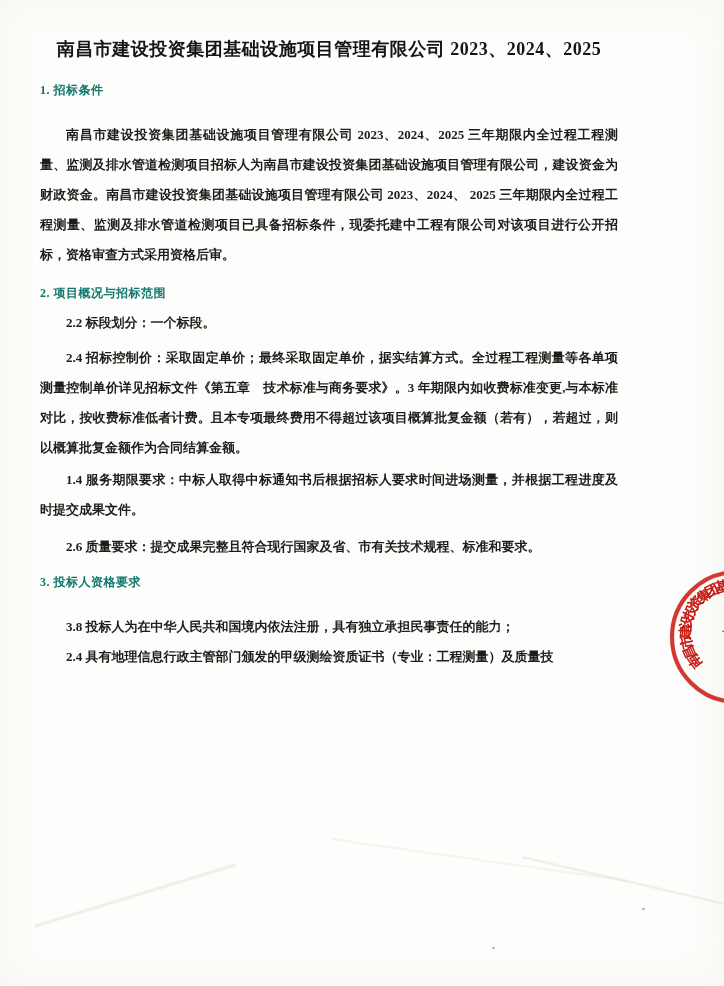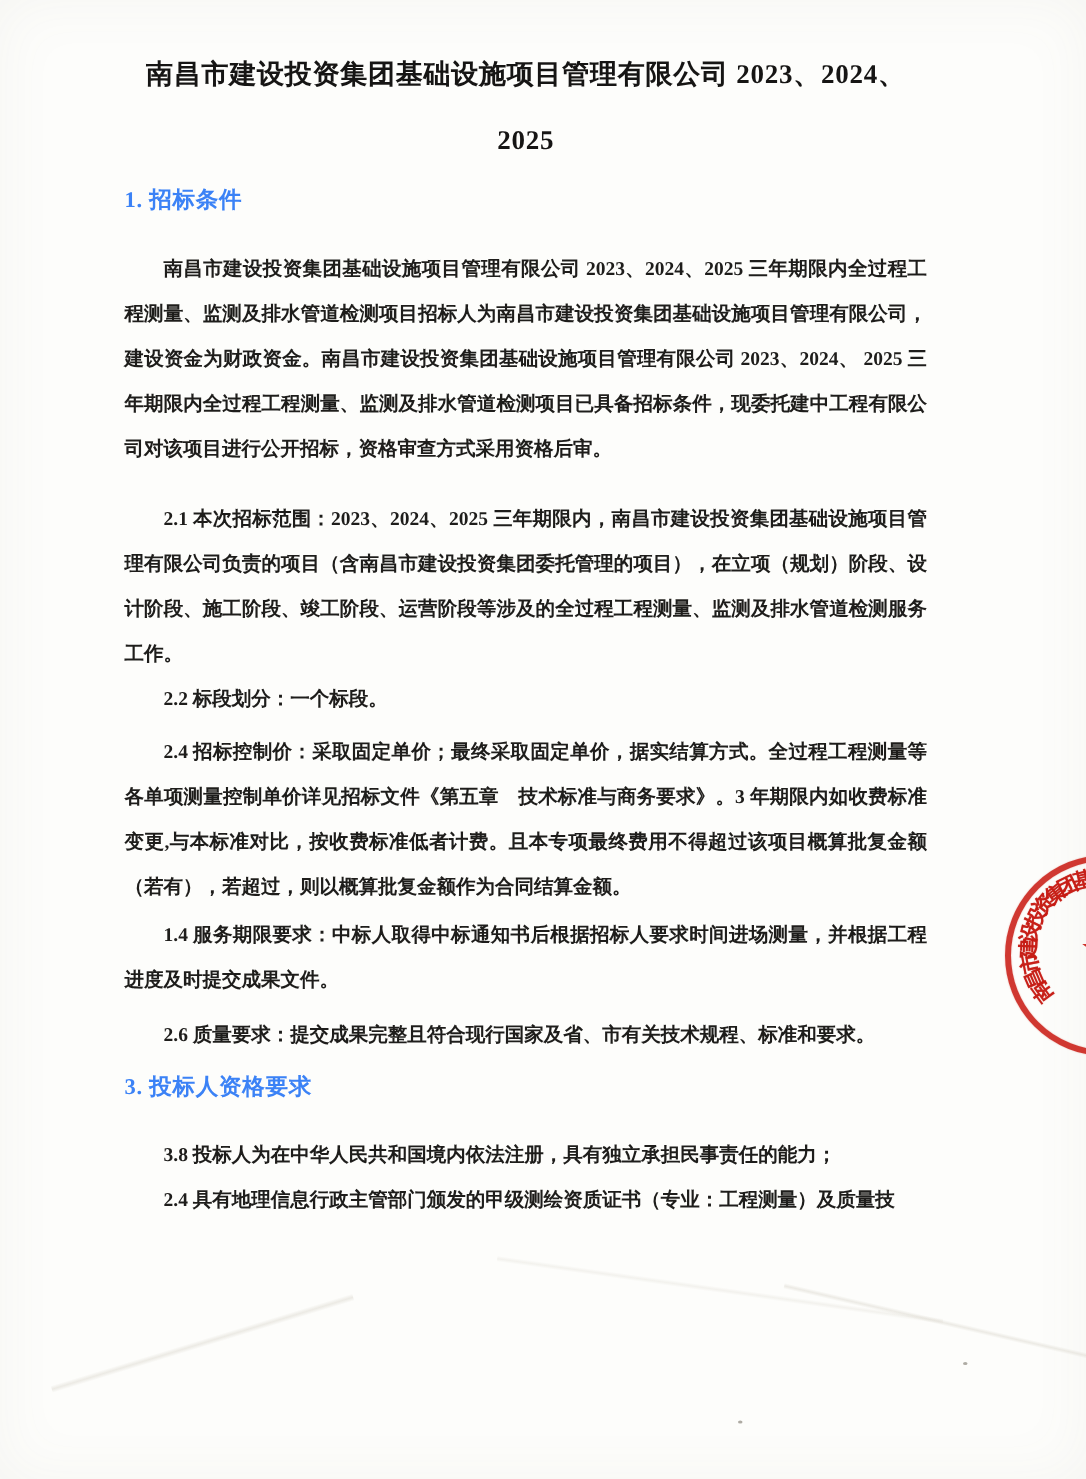--- a/index.html
+++ b/index.html
@@ -6,30 +6,30 @@
   .page{
     position:relative;
     width:724px;height:986px;
     margin:0 auto;
     background:#fdfdfb;
     overflow:hidden;
     font-family:"Liberation Serif","DejaVu Serif",serif;
     color:#1e1d1b;
     box-shadow:inset 0 0 40px rgba(120,115,100,.06);
   }
-  .content{padding:27px 106px 0 83px;}
+  .content{padding:27px 106px 0 40px;}
   .title-line{
     text-align:center;
     font-size:18px;line-height:44px;
     font-weight:700;color:#161514;
     letter-spacing:.5px;
   }
   .sec-heading{
-    font-size:15px;line-height:30px;
-    font-weight:700;color:#3b82f6;
+    font-size:12px;line-height:30px;
+    font-weight:700;color:#0f766e;
     letter-spacing:.5px;
   }
   .para{
     margin:0;
     font-size:13px;line-height:30px;
     font-weight:600;
     text-align:justify;
     text-indent:26px;
     letter-spacing:0;
   }
@@ -70,21 +70,21 @@
 <body>
 
 <div class="page">
   <div class="content">
 
     <div class="title-line">南昌市建设投资集团基础设施项目管理有限公司 2023、2024、2025</div>
 
     <div class="sec-heading mt4">1. 招标条件</div>
     <p class="para mt15"><span class="u">南昌市建设投资集团基础设施项目管理有限公司 2023、2024、2025 三年期限内全过程工程测量、监测及排水管道检测项目</span><span>招标人为</span><span class="u">南昌市建设投资集团基础设施项目管理有限公司</span><span>，建设资金为财政资金。</span><span class="u">南昌市建设投资集团基础设施项目管理有限公司 2023、2024、 2025 三年期限内全过程工程测量、监测及排水管道检测项目</span><span>已具备招标条件，现委托</span><span class="u">建中工程有限公司</span><span>对该项目进行公开招标，资格审查方式采用</span><span class="u">资格后审</span><span>。</span></p>
 
-    <p class="para mt17"><span>2.1 本次招标范围：2023、2024、2025 三年期限内，南昌市建设投资集团基础设施项目管理有限公司负责的项目（含南昌市建设投资集团委托管理的项目），在立项（规划）阶段、设计阶段、施工阶段、竣工阶段、运营阶段等涉及的全过程工程测量、监测及排水管道检测服务工作。</span></p>
+    <div class="sec-heading mt8">2. 项目概况与招标范围</div>
     <p class="para"><span>2.2 标段划分：一个标段。</span></p>
     <p class="para mt5"><span>2.4 招标控制价：采取固定单价；最终采取固定单价，据实结算方式。全过程工程测量等各单项测量控制单价详见招标文件《第五章　技术标准与商务要求》。3 年期限内如收费标准变更,与本标准对比，按收费标准低者计费。且本专项最终费用不得超过该项目概算批复金额（若有），若超过，则以概算批复金额作为合同结算金额。</span></p>
     <p class="para mt2"><span>1.4 服务期限要求：中标人取得中标通知书后根据招标人要求时间进场测量，并根据工程进度及时提交成果文件。</span></p>
     <p class="para mt7"><span>2.6 质量要求：提交成果完整且符合现行国家及省、市有关技术规程、标准和要求。</span></p>
 
     <div class="sec-heading mt5">3. 投标人资格要求</div>
     <p class="para mt15"><span>3.8 投标人为在中华人民共和国境内依法注册，具有独立承担民事责任的能力；</span></p>
     <p class="para"><span>2.4 具有地理信息行政主管部门颁发的甲级测绘资质证书（专业：工程测量）及质量技</span></p>
 
   </div>

